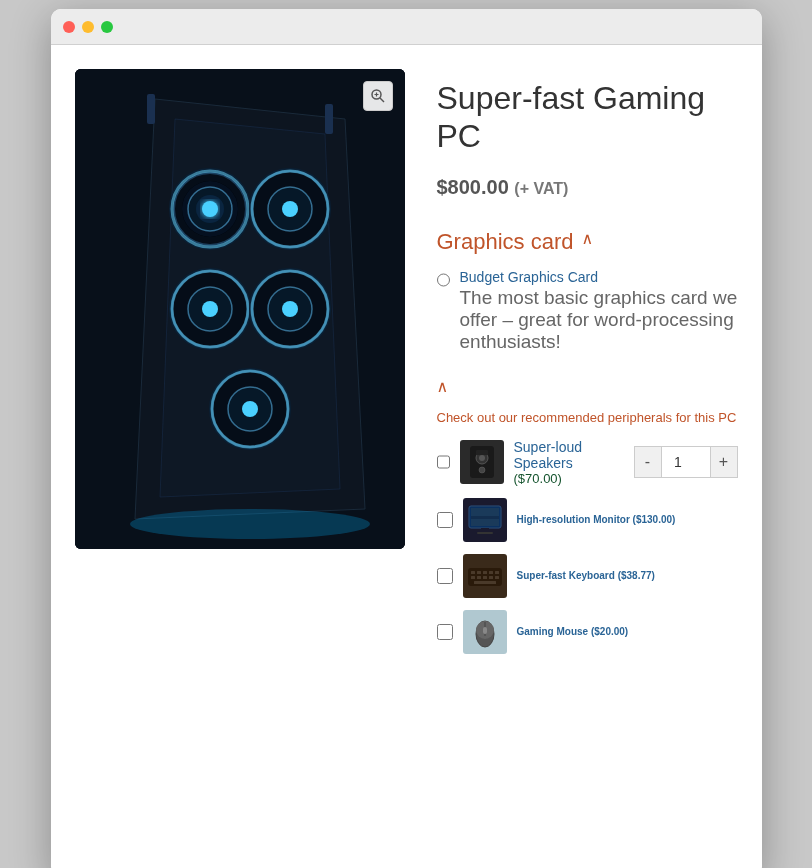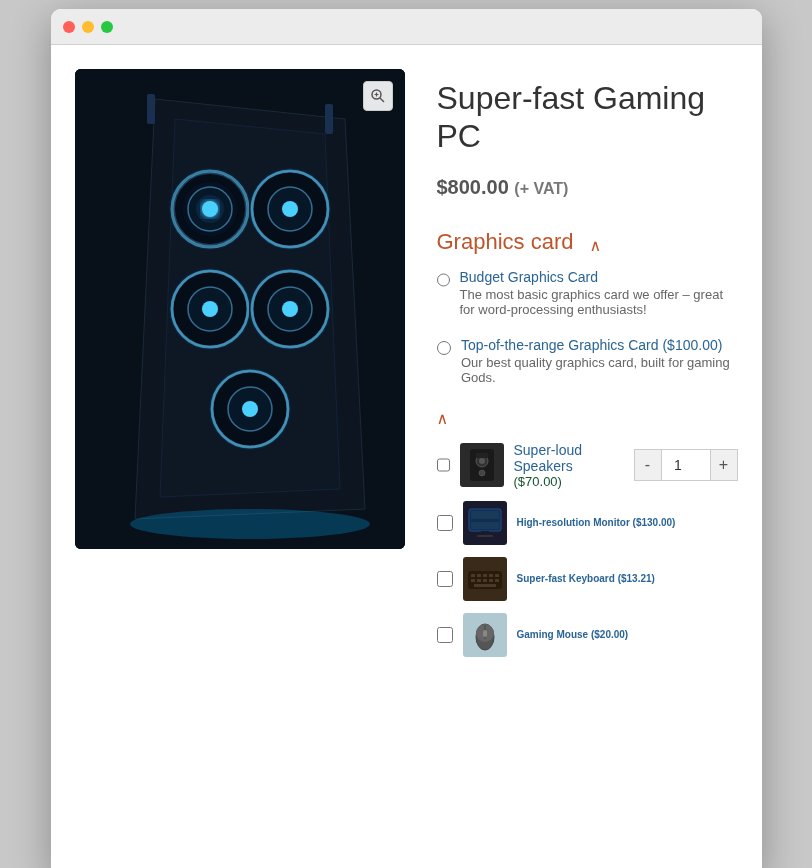--- a/index.html
+++ b/index.html
@@ -95,22 +95,22 @@
     .product-price .vat {
       font-size: 16px;
       color: #777;
     }
 
     .section {
       margin-bottom: 24px;
     }
     .section-header {
       display: flex;
-      align-items: flex-end;
-      gap: 16px;
+      align-items: flex-start;
+      gap: 8px;
       margin-bottom: 14px;
     }
     .section-title {
       font-size: 22px;
       font-weight: 500;
       color: #c0542a;
     }
     .chevron {
       font-size: 16px;
       color: #c0542a;
@@ -136,21 +136,21 @@
     .radio-label {
       display: flex;
       flex-direction: column;
     }
     .radio-name {
       font-size: 14px;
       color: #2a6496;
       font-weight: 500;
     }
     .radio-desc {
-      font-size: 13px;
+      font-size: 19px;
       color: #666;
       margin-top: 2px;
     }
 
     .section-subtitle {
       font-size: 13px;
       color: #c0542a;
       margin-bottom: 14px;
     }
 
@@ -325,34 +325,28 @@
 
           <div class="radio-option">
             <input type="radio" name="graphics-card" id="gc-budget" style="">
             <div class="radio-label">
               <label class="radio-name" for="gc-budget">Budget Graphics Card</label>
               <span class="radio-desc">The most basic graphics card we offer – great for word-processing enthusiasts!</span>
             </div>
           </div>
 
 
-          <div class="radio-option">
-            <input type="radio" name="graphics-card" id="gc-top" style="">
-            <div class="radio-label">
-              <label class="radio-name" for="gc-top">Top-of-the-range Graphics Card ($100.00)</label>
-              <span class="radio-desc">Our best quality graphics card, built for gaming Gods.</span>
-            </div>
-          </div>
         </div>
       </div>
 
       <div class="section">
         <div class="section-header">
           <span class="chevron">∧</span>
         </div>
+        <div class="section-subtitle">Check out our recommended peripherals for this PC</div>
 
         <div class="checkbox-group">
 
           <div class="checkbox-option">
             <input type="checkbox" id="p-speakers" style="">
             <div class="item-thumb">
               <svg width="44" height="44" viewBox="0 0 44 44">
                 <rect width="44" height="44" fill="#2a2a2a"></rect>
                 <rect x="10" y="6" width="24" height="32" fill="#1a1a1a" rx="3"></rect>
                 <circle cx="22" cy="18" r="6" fill="#333" stroke="#555" stroke-width="1"></circle>
@@ -402,21 +396,21 @@
                 <rect x="26" y="17" width="4" height="3" fill="#4a3a2a" rx="0.5"></rect>
                 <rect x="32" y="17" width="4" height="3" fill="#4a3a2a" rx="0.5"></rect>
                 <rect x="8" y="22" width="4" height="3" fill="#4a3a2a" rx="0.5"></rect>
                 <rect x="14" y="22" width="4" height="3" fill="#4a3a2a" rx="0.5"></rect>
                 <rect x="20" y="22" width="4" height="3" fill="#4a3a2a" rx="0.5"></rect>
                 <rect x="26" y="22" width="4" height="3" fill="#4a3a2a" rx="0.5"></rect>
                 <rect x="32" y="22" width="4" height="3" fill="#4a3a2a" rx="0.5"></rect>
                 <rect x="11" y="27" width="22" height="3" fill="#4a3a2a" rx="0.5"></rect>
               </svg>
             </div>
-            <label class="checkbox-label" for="p-keyboard">Super-fast Keyboard ($13.21)</label>
+            <label class="checkbox-label" for="p-keyboard">Super-fast Keyboard ($38.77)</label>
           </div>
 
           <div class="checkbox-option">
             <input type="checkbox" id="p-mouse" style="">
             <div class="item-thumb">
               <svg width="44" height="44" viewBox="0 0 44 44">
                 <rect width="44" height="44" fill="#b0c8d0"></rect>
 
                 <ellipse cx="22" cy="24" rx="9" ry="13" fill="#555" stroke="#444" stroke-width="1"></ellipse>
                 <ellipse cx="22" cy="20" rx="9" ry="9" fill="#666"></ellipse>

